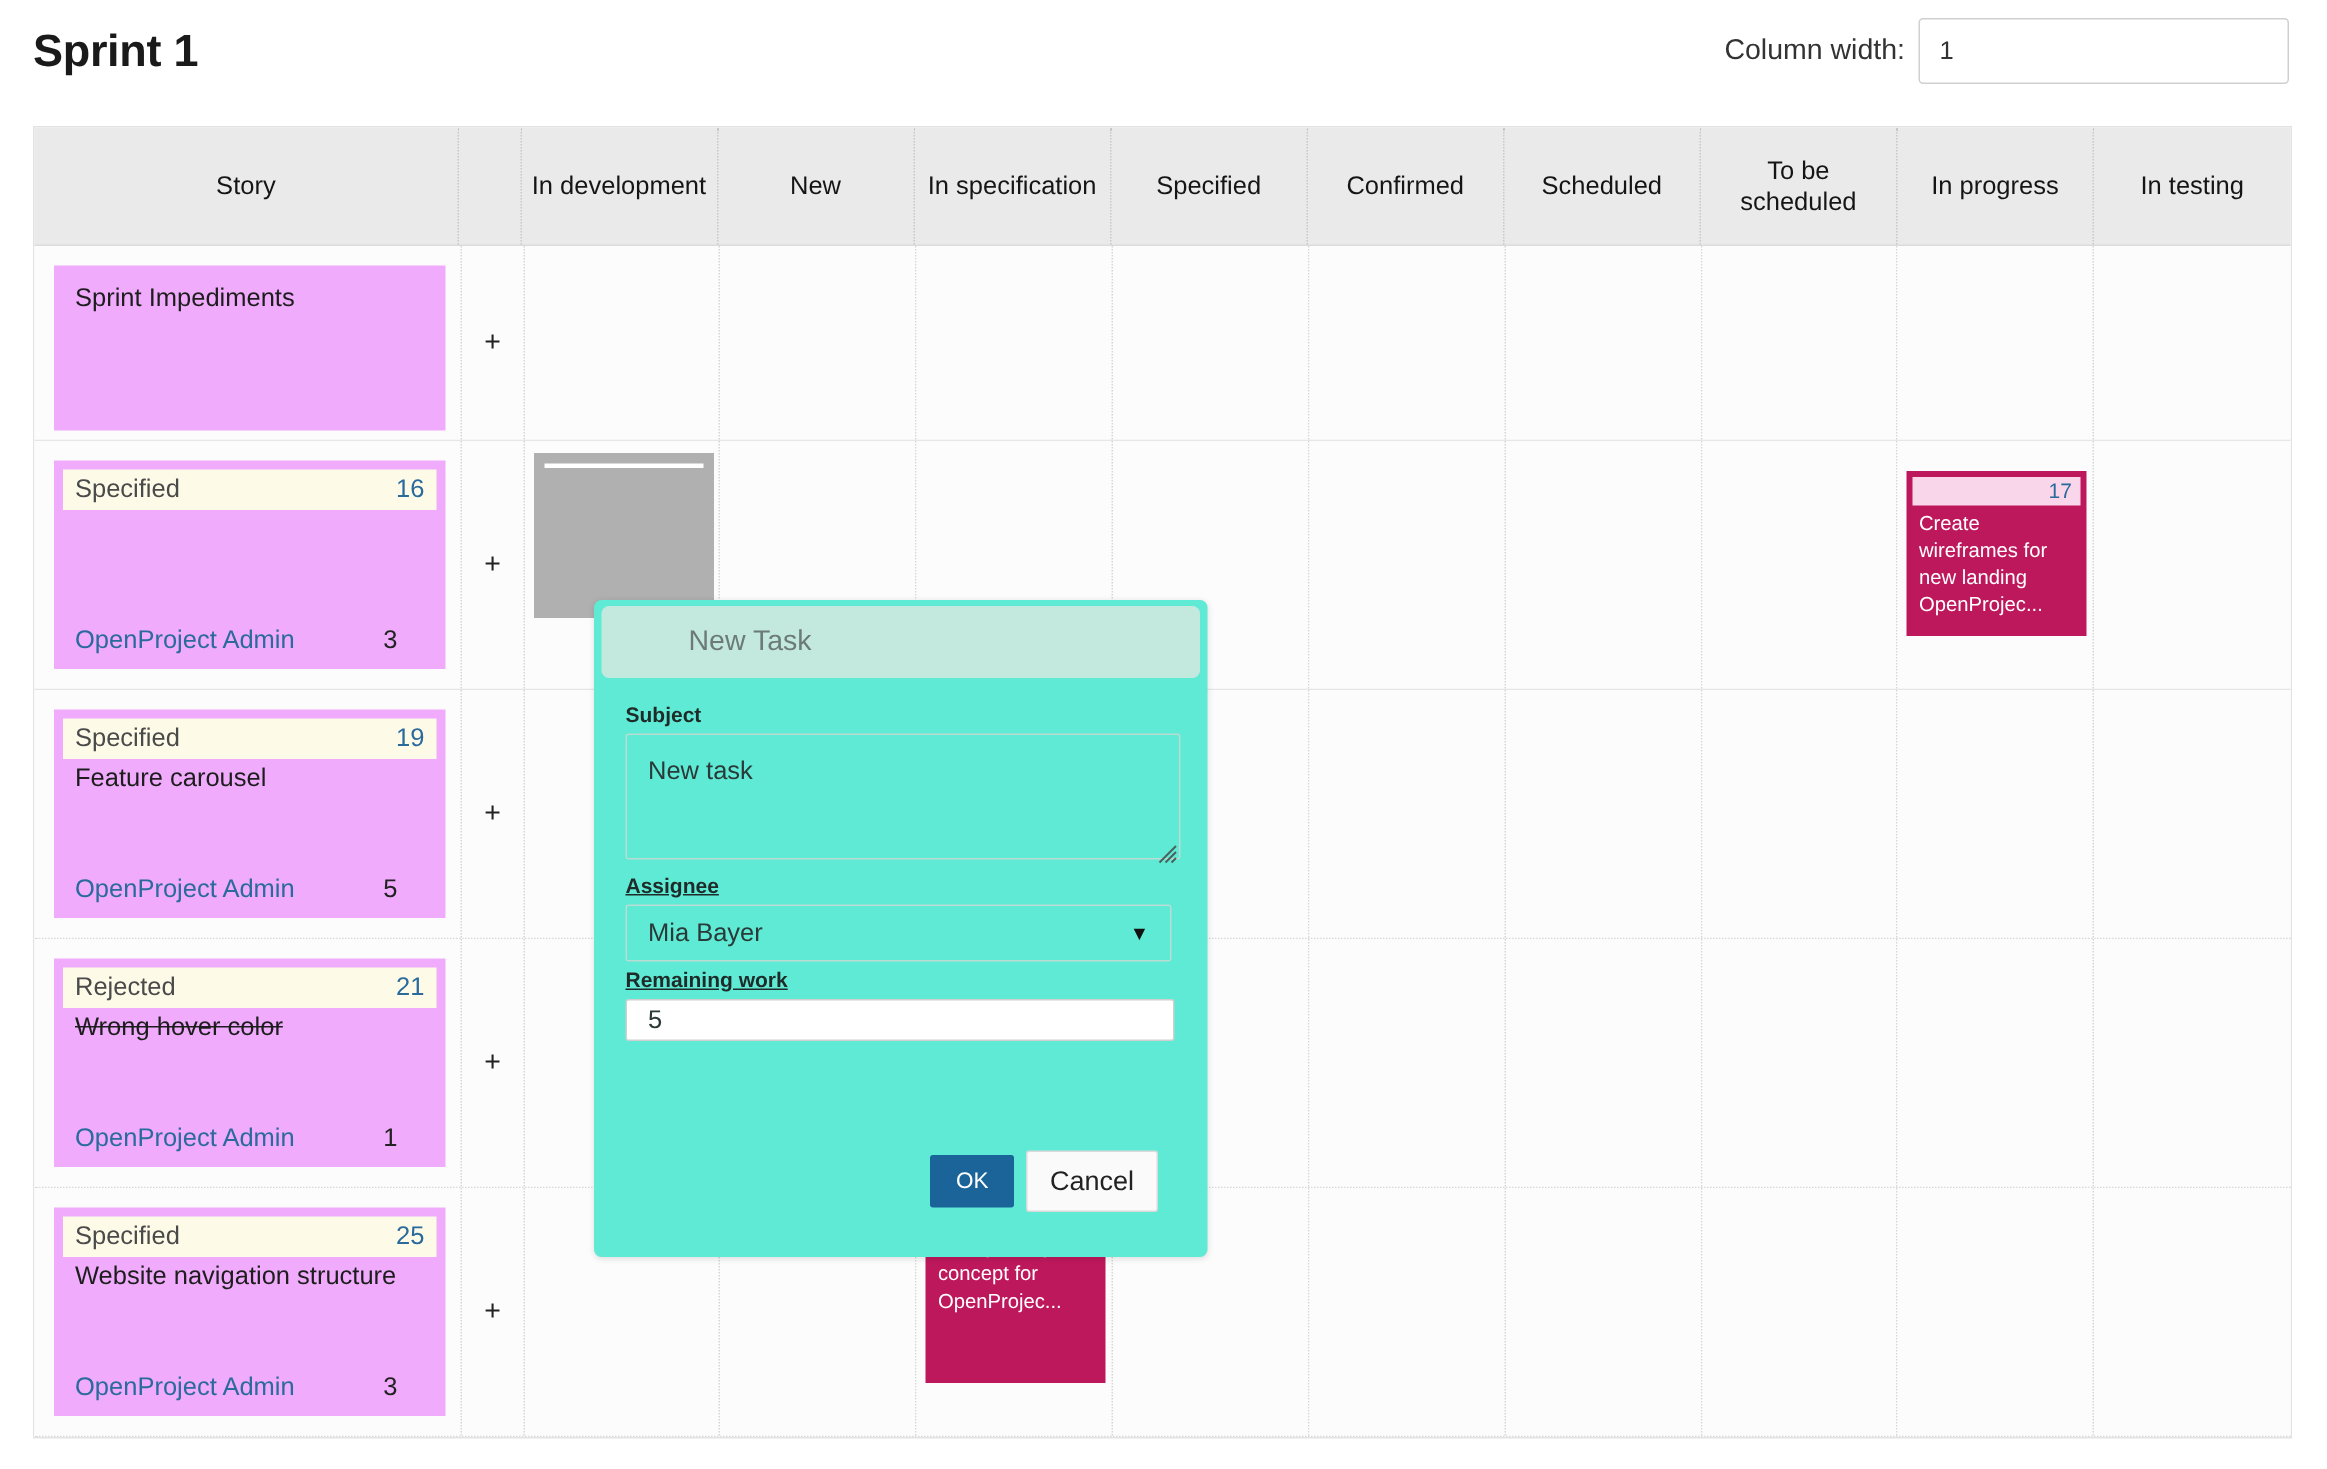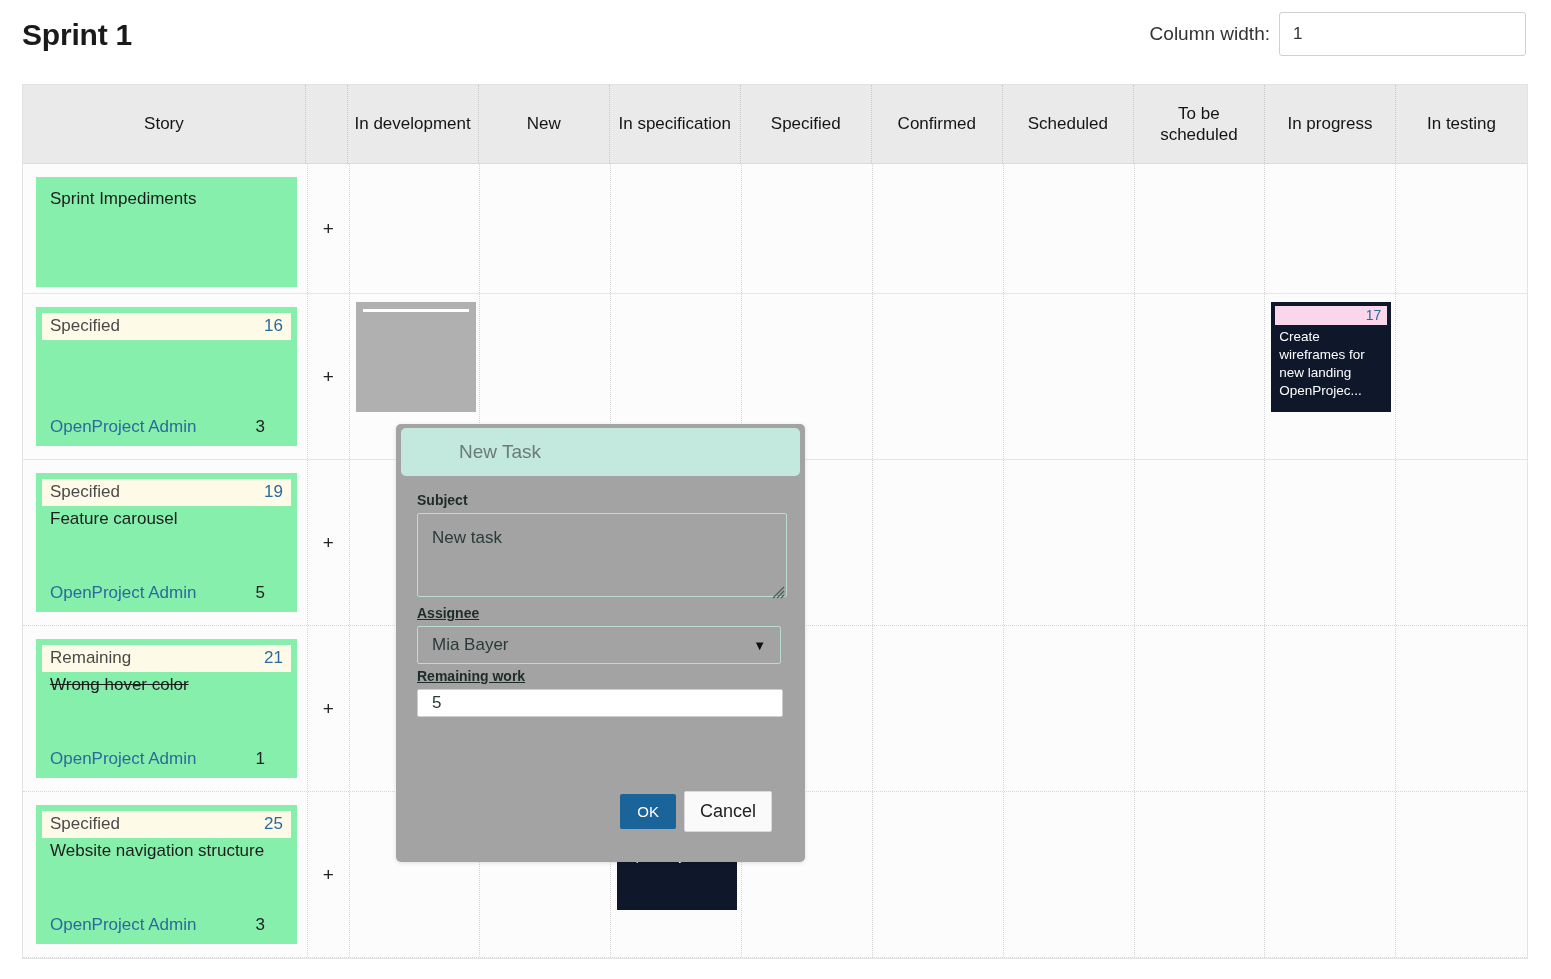--- a/index.html
+++ b/index.html
@@ -78,21 +78,21 @@
   .td:last-child { border-right: none; }
   .td-plus {
     display: flex; align-items: center; justify-content: center;
     font-size: 19px; color: #222; font-weight: 400;
     cursor: pointer;
   }
   .td-story { padding: 13px 10px 13px 13px; }
 
   
   .story-card {
-    background: #86efac;
+    background: #f0abfc;
     width: 261px;
     display: flex; flex-direction: column;
     position: relative;
     cursor: move;
   }
   .story-card.plain { height: 110px; padding: 12px 14px; }
   .story-status {
     display: flex; justify-content: space-between; align-items: center;
     background: #fdfbe8;
     padding: 3px 8px 4px 8px;
@@ -114,24 +114,25 @@
   }
   .story-foot .assignee { color: #2b6a9c; }
   .story-foot .points   { color: #222; }
   .story-title-plain {
     font-size: 17px; color: #1d1d1d;
   }
 
   
   .task-card {
     position: absolute;
-    background: #0f172a;
+    background: #be185d;
     width: 120px;
     cursor: move;
     overflow: hidden;
+    margin-top: 12px;
   }
   .task-head {
     background: #f9d6e9;
     margin: 4px 4px 0 4px;
     padding: 1px 6px 2px 6px;
     display: flex; justify-content: flex-end;
     font-size: 14px; color: #2b6a9c;
   }
   .task-subject {
     padding: 3px 6px 0 8px;
@@ -149,22 +150,22 @@
     width: 120px; height: 110px;
   }
   .drag-placeholder .bar {
     background: #ffffff; height: 3px;
     margin: 7px 7px 0 7px;
   }
 
   
   .modal {
     position: absolute;
-    left: 396px; top: 424px; width: 409px; height: 438px;
-    background: #a3a3a3;
+    left: 396px; top: 400px; width: 409px; height: 438px;
+    background: #5eead4;
     border-radius: 5px;
     box-shadow: 0 1px 4px rgba(0,0,0,0.12);
     z-index: 40;
   }
   .modal-titlebar {
     margin: 4px 5px 0 5px;
     height: 48px;
     background: #c3e9df;
     border-radius: 5px;
     display: flex; align-items: center;
@@ -344,21 +345,21 @@
       <div class="td col-norm"></div>
       <div class="td col-norm"></div>
       <div class="td col-norm"></div>
       <div class="td col-norm"></div>
     </div>
 
     <div class="trow" style="height:166px;">
       <div class="td col-story td-story">
         <div class="story-card" style="height:139px;">
           <div class="story-status">
-            <span class="st-name">Remaining</span>
+            <span class="st-name">Rejected</span>
             <span class="st-id">21</span>
           </div>
           <div class="story-subject struck">Wrong hover color</div>
           <div class="story-foot">
             <span class="assignee">OpenProject Admin</span>
             <span class="points">1</span>
           </div>
         </div>
       </div>
       <div class="td col-plus td-plus">+</div>

